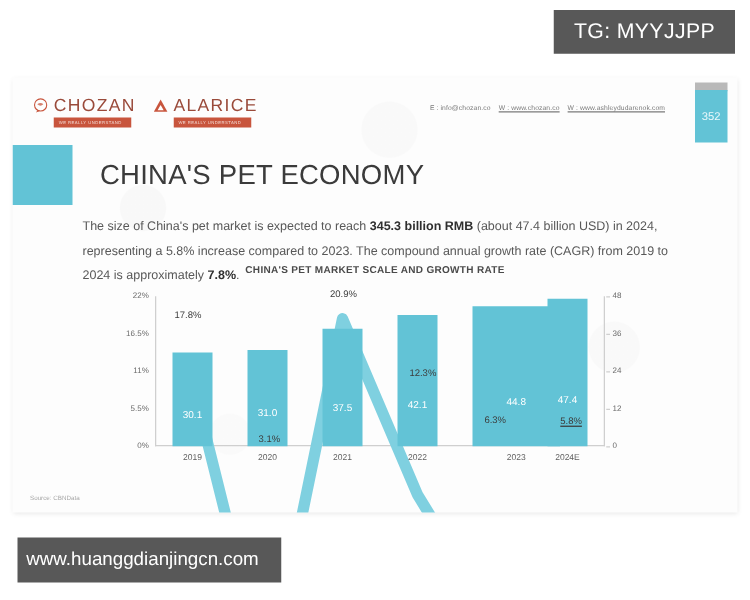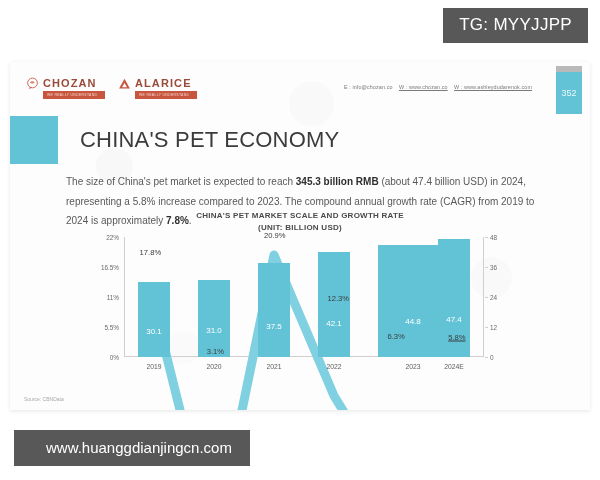--- a/index.html
+++ b/index.html
@@ -34,21 +34,21 @@
     pointer-events:none;
   }
   
   .slide-header{
     position:absolute;left:0;top:0;width:100%;height:50px;
   }
   .logos{position:absolute;left:16px;top:14px;display:flex;gap:13px;align-items:flex-start;}
   .logo{display:flex;flex-direction:column;align-items:flex-start;}
   .logo-top{display:flex;align-items:center;gap:4px;}
   .logo-mark{width:13px;height:13px;}
-  .logo-word{font-size:11px;font-weight:bold;letter-spacing:1.1px;color:#9a4a3a;}
+  .logo-word{font-size:14px;font-weight:normal;letter-spacing:1.1px;color:#9a4a3a;}
   .logo-bar{
     margin-top:2px;background:#c8553d;color:#f3d8d2;
     font-size:3.4px;letter-spacing:.35px;
     padding:2px 4px;width:72px;box-sizing:border-box;white-space:nowrap;overflow:hidden;
   }
   .logo-bar.with-indent{margin-left:17px;width:62px;}
   .contact{
     position:absolute;right:58px;top:22px;
     font-size:5.4px;color:#7b7b7b;white-space:nowrap;letter-spacing:.1px;
   }
@@ -111,21 +111,21 @@
   }
   .line-svg{position:absolute;inset:0;overflow:visible;}
   .source{
     position:absolute;left:14px;bottom:8px;
     font-size:5px;color:#a8a8a8;
   }
   
   .site-tag{
     position:absolute;left:14px;bottom:14px;
     background:#585858;color:#ffffff;
-    font-size:15px;padding:9px 18px 10px 32px;
+    font-size:15px;padding:9px 18px 10px 7px;
   }
 </style>
 </head>
 <body>
 
 <div class="tg-tag">TG: MYYJJPP</div>
 
 <div class="slide">
 
   <div class="slide-header">
@@ -175,21 +175,20 @@
     <div class="title-swatch"></div>
     <div class="title-text">CHINA'S PET ECONOMY</div>
   </div>
 
   <div class="para">
     <span>The size of China's pet market is expected to reach </span><b>345.3 billion RMB</b><span> (about 47.4 billion USD) in 2024, representing a 5.8% increase compared to 2023. The compound annual growth rate (CAGR) from 2019 to 2024 is approximately </span><b>7.8%</b><span>.</span>
   </div>
 
   <div class="chart-title">
     <div>CHINA'S PET MARKET SCALE AND GROWTH RATE</div>
-    <div>(UNIT: BILLION USD)</div>
   </div>
 
   <div class="chart-area">
     <div class="plot" id="plot">
       <div class="axis-line-y"></div>
       <div class="axis-line-y2"></div>
       <div class="axis-line-x"></div>
       <svg class="line-svg" id="lineSvg" preserveAspectRatio="none" viewBox="0 0 1000 1000">
           <polyline points="83.3,190.9 250.0,859.1 416.7,50.0 583.3,440.9 750.0,713.6 916.7,736.4" fill="none" stroke="#7fd0e0" stroke-width="9" vector-effect="non-scaling-stroke" stroke-linejoin="round"></polyline>
         </svg>

